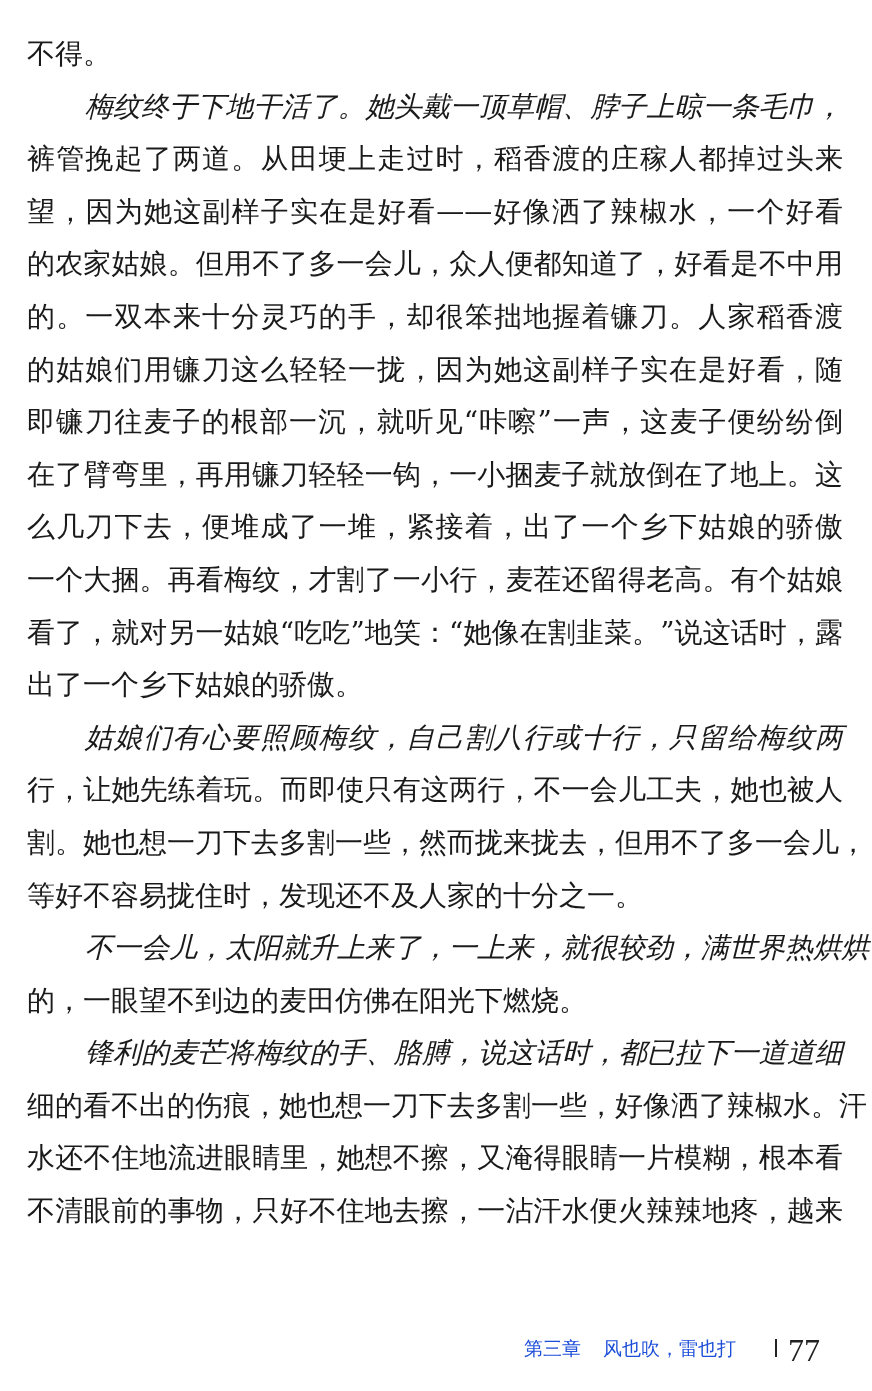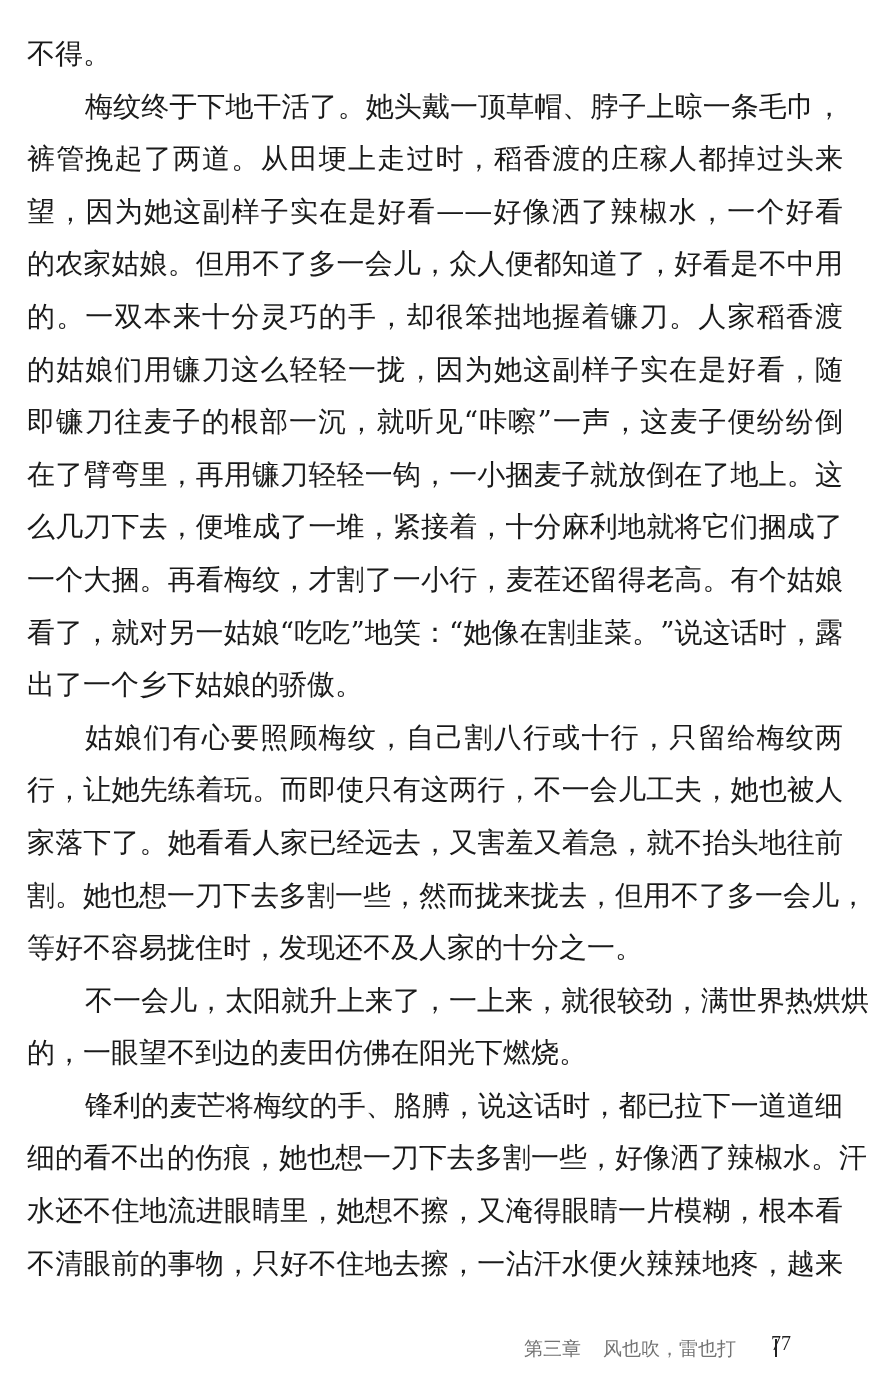--- a/index.html
+++ b/index.html
@@ -35,82 +35,82 @@
       white-space: nowrap;
       overflow: visible;
       letter-spacing: 0px;
       text-align: justify;
       text-align-last: justify;
       width: 816px;
     }
     .line.indent {
       padding-left: 58px;
       width: 758px;
+      font-style: italic;
     }
     .line.last {
       text-align-last: left;
     }
     .footer {
       position: absolute;
       top: 1330px;
       left: 0;
       width: 872px;
       height: 40px;
     }
     .footer-chapter {
       position: absolute;
       left: 524px;
       top: 6px;
       font-size: 19px;
-      color: #737373;
+      color: #1d4ed8;
       white-space: nowrap;
       font-family: "DejaVu Sans", "Liberation Sans", sans-serif;
     }
     .footer-chapter .gap {
       display: inline-block;
       width: 22px;
     }
     .footer-divider {
       position: absolute;
       left: 775px;
       top: 9px;
       width: 2px;
       height: 18px;
       background: #222222;
     }
     .footer-page-num {
       position: absolute;
-      left: 771px;
+      left: 788px;
       top: 2px;
-      font-size: 20px;
+      font-size: 32px;
       color: #222222;
       font-family: "Liberation Serif", "DejaVu Serif", serif;
     }
   </style>
 </head>
 <body>
 
 <div class="page">
   <div class="body-text">
     <div class="line last">不得。</div>
     <div class="line indent">梅纹终于下地干活了。她头戴一顶草帽、脖子上晾一条毛巾，</div>
     <div class="line">裤管挽起了两道。从田埂上走过时，稻香渡的庄稼人都掉过头来</div>
     <div class="line">望，因为她这副样子实在是好看——好像洒了辣椒水，一个好看</div>
     <div class="line">的农家姑娘。但用不了多一会儿，众人便都知道了，好看是不中用</div>
     <div class="line">的。一双本来十分灵巧的手，却很笨拙地握着镰刀。人家稻香渡</div>
     <div class="line">的姑娘们用镰刀这么轻轻一拢，因为她这副样子实在是好看，随</div>
     <div class="line">即镰刀往麦子的根部一沉，就听见“咔嚓”一声，这麦子便纷纷倒</div>
     <div class="line">在了臂弯里，再用镰刀轻轻一钩，一小捆麦子就放倒在了地上。这</div>
-    <div class="line">么几刀下去，便堆成了一堆，紧接着，十分麻利地就将它们捆成了</div>
+    <div class="line">么几刀下去，便堆成了一堆，紧接着，出了一个乡下姑娘的骄傲</div>
     <div class="line">一个大捆。再看梅纹，才割了一小行，麦茬还留得老高。有个姑娘</div>
     <div class="line">看了，就对另一姑娘“吃吃”地笑：“她像在割韭菜。”说这话时，露</div>
     <div class="line last">出了一个乡下姑娘的骄傲。</div>
     <div class="line indent">姑娘们有心要照顾梅纹，自己割八行或十行，只留给梅纹两</div>
     <div class="line">行，让她先练着玩。而即使只有这两行，不一会儿工夫，她也被人</div>
-    <div class="line">家落下了。她看看人家已经远去，又害羞又着急，就不抬头地往前</div>
     <div class="line">割。她也想一刀下去多割一些，然而拢来拢去，但用不了多一会儿，</div>
     <div class="line last">等好不容易拢住时，发现还不及人家的十分之一。</div>
     <div class="line indent">不一会儿，太阳就升上来了，一上来，就很较劲，满世界热烘烘</div>
     <div class="line last">的，一眼望不到边的麦田仿佛在阳光下燃烧。</div>
     <div class="line indent">锋利的麦芒将梅纹的手、胳膊，说这话时，都已拉下一道道细</div>
     <div class="line">细的看不出的伤痕，她也想一刀下去多割一些，好像洒了辣椒水。汗</div>
     <div class="line">水还不住地流进眼睛里，她想不擦，又淹得眼睛一片模糊，根本看</div>
     <div class="line">不清眼前的事物，只好不住地去擦，一沾汗水便火辣辣地疼，越来</div>
   </div>
 

